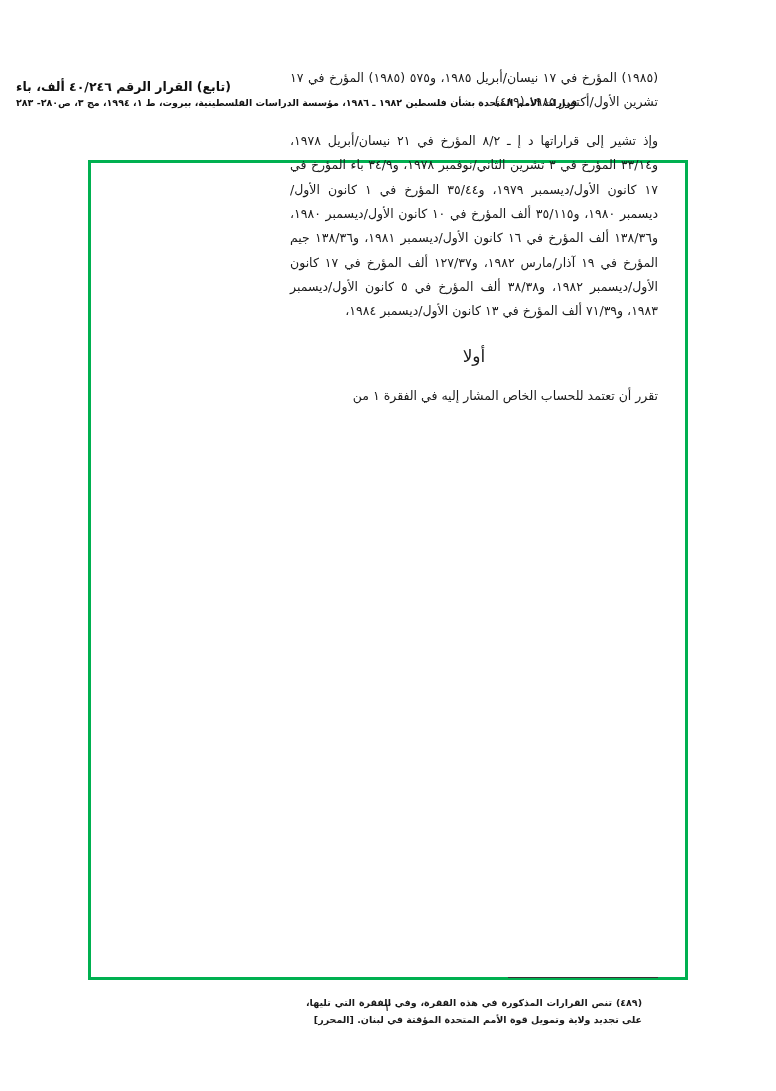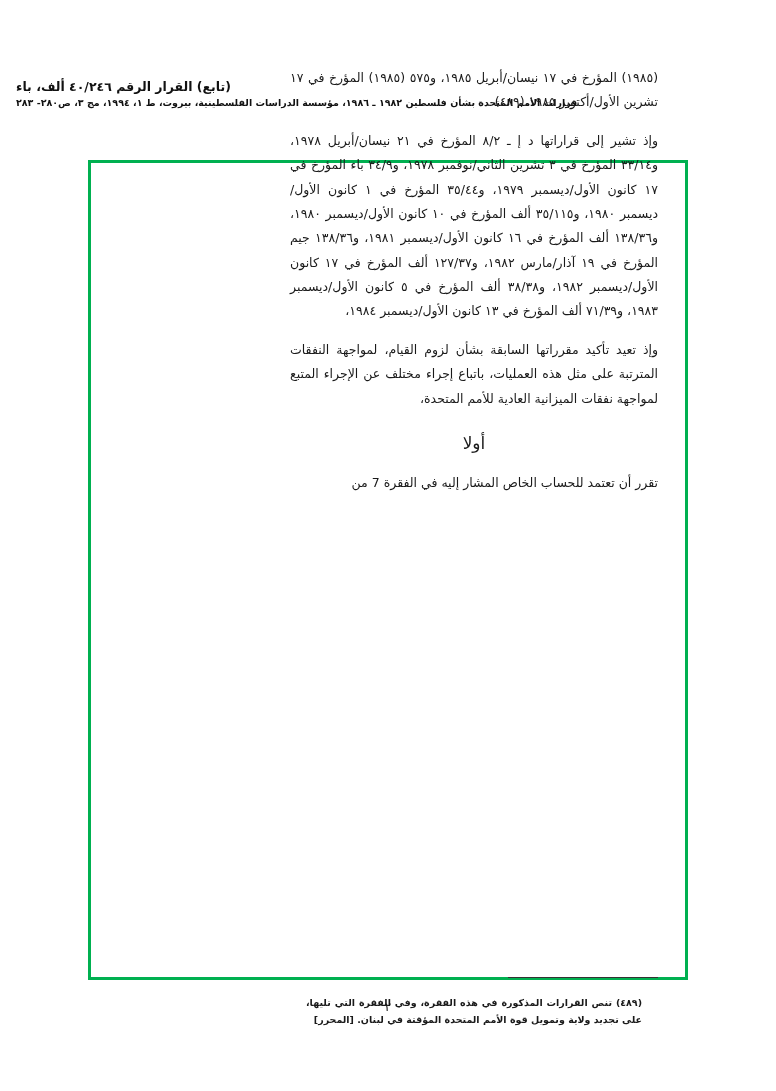--- a/index.html
+++ b/index.html
@@ -121,27 +121,26 @@
   </div>
 
   <div class="frame"></div>
 
   <div class="content">
 
     <p class="para">(١٩٨٥) المؤرخ في ١٧ نيسان/أبريل ١٩٨٥، و٥٧٥ (١٩٨٥) المؤرخ في ١٧ تشرين الأول/أكتوبر ١٩٨٥،(٤٨٩)</p>
 
     <p class="para">وإذ تشير إلى قراراتها د إ ـ ٨/٢ المؤرخ في ٢١ نيسان/أبريل ١٩٧٨، و٣٣/١٤ المؤرخ في ٣ تشرين الثاني/نوفمبر ١٩٧٨، و٣٤/٩ باء المؤرخ في ١٧ كانون الأول/ديسمبر ١٩٧٩، و٣٥/٤٤ المؤرخ في ١ كانون الأول/ديسمبر ١٩٨٠، و٣٥/١١٥ ألف المؤرخ في ١٠ كانون الأول/ديسمبر ١٩٨٠، و١٣٨/٣٦ ألف المؤرخ في ١٦ كانون الأول/ديسمبر ١٩٨١، و١٣٨/٣٦ جيم المؤرخ في ١٩ آذار/مارس ١٩٨٢، و١٢٧/٣٧ ألف المؤرخ في ١٧ كانون الأول/ديسمبر ١٩٨٢، و٣٨/٣٨ ألف المؤرخ في ٥ كانون الأول/ديسمبر ١٩٨٣، و٧١/٣٩ ألف المؤرخ في ١٣ كانون الأول/ديسمبر ١٩٨٤،</p>
 
-    <p class="para">وإذ تعيد تأكيد مقرراتها السابقة بشأن لزوم القيام، لمواجهة النفقات المترتبة على مثل هذه العمليات، باتباع إجراء مختلف عن الإجراء المتبع لمواجهة نفقات الميزانية العادية للأمم المتحدة،</p>
 
 
 
     <div class="center-head">أولا</div>
 
-    <p class="para">تقرر أن تعتمد للحساب الخاص المشار إليه في الفقرة 7 من</p>
+    <p class="para">تقرر أن تعتمد للحساب الخاص المشار إليه في الفقرة ١ من</p>
 
   </div>
 
   <div class="footnote-wrap">
     <div class="footnote-rule"></div>
     <p class="footnote">(٤٨٩) تنص القرارات المذكورة في هذه الفقرة، وفي الفقرة التي تليها، على تجديد ولاية وتمويل قوة الأمم المتحدة المؤقتة في لبنان. [المحرر]</p>
   </div>
 
   <div class="page-number">٢</div>
 

